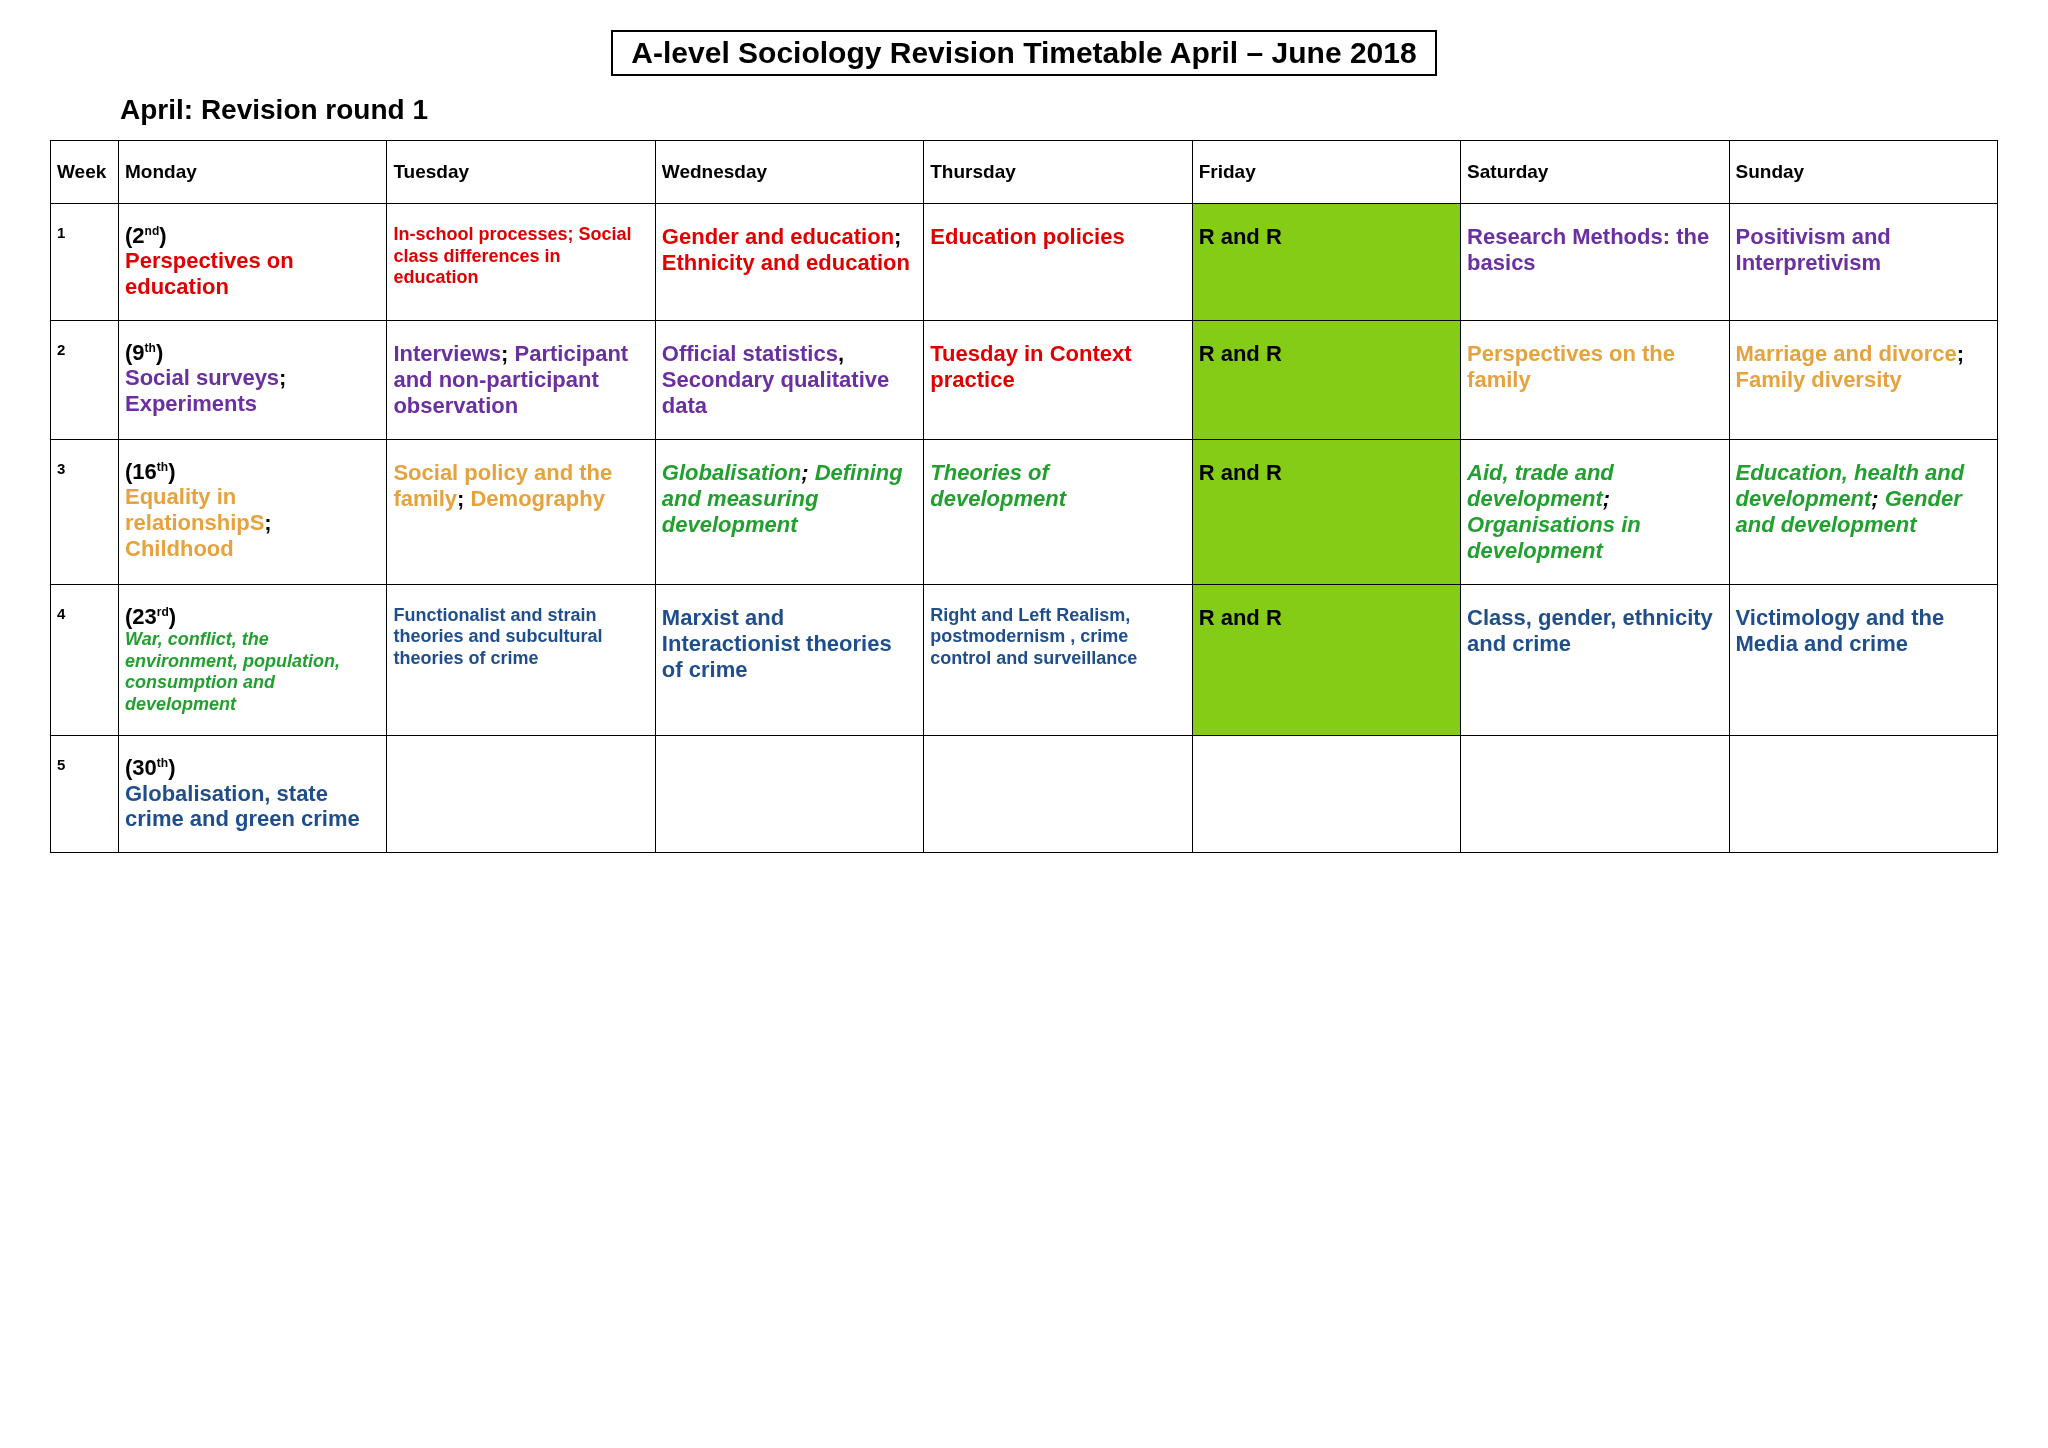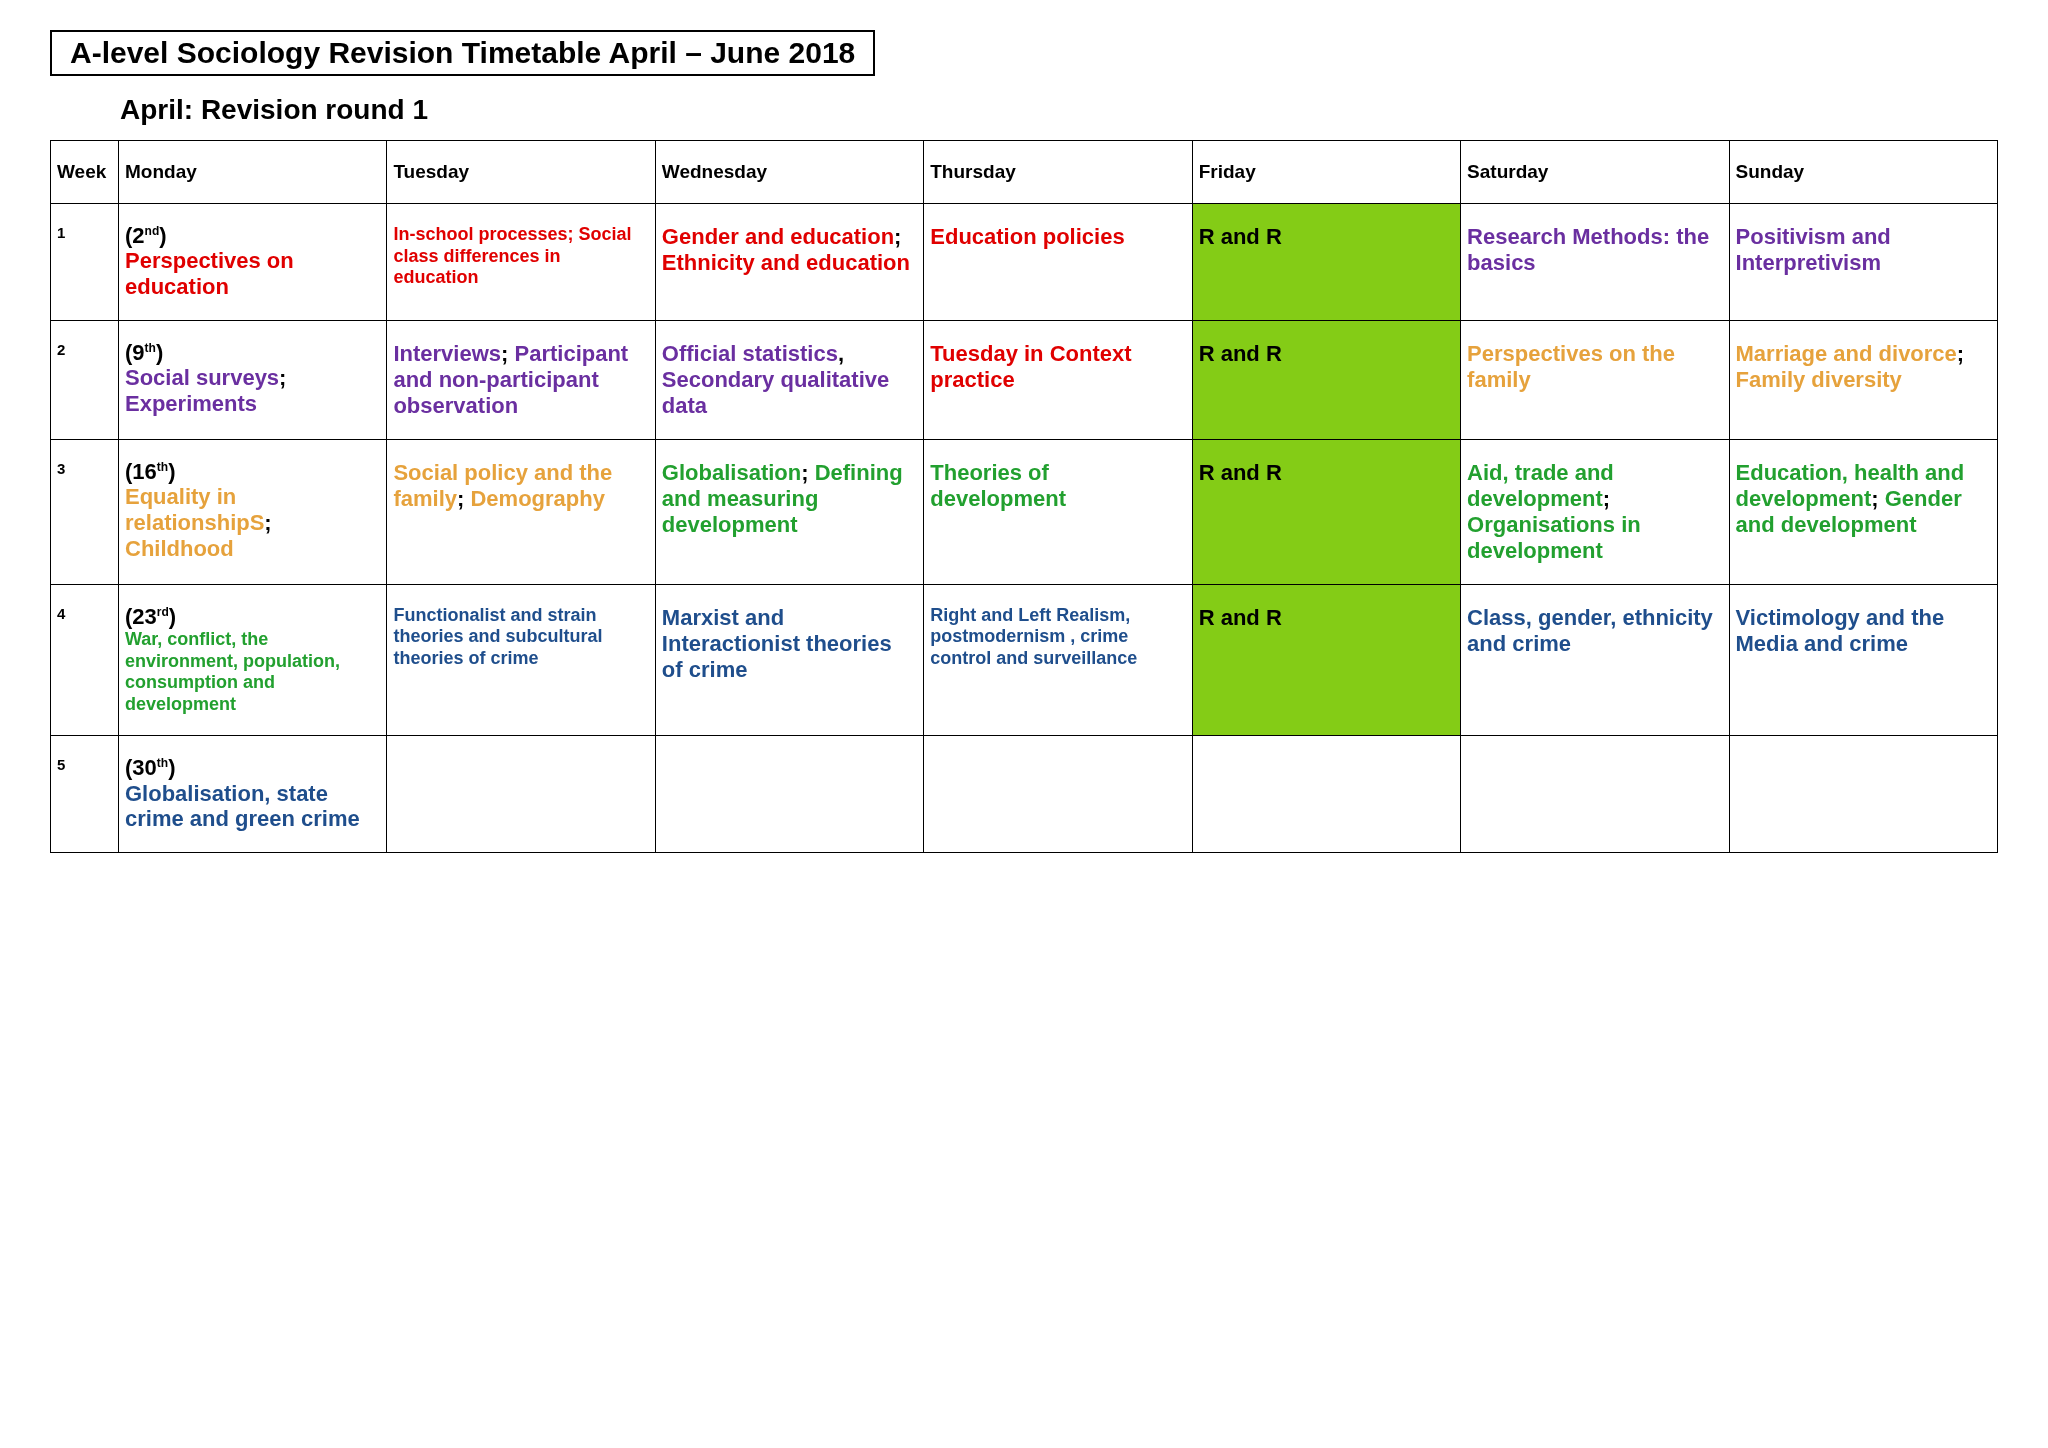--- a/index.html
+++ b/index.html
@@ -2,21 +2,21 @@
 <html><head>
 <meta charset="utf-8">
 <style>
   body {
     font-family: Arial, Helvetica, sans-serif;
     background: #fff;
     margin: 0;
     padding: 30px 50px;
   }
   .title-wrap {
-    text-align: left;
+    text-align: center;
     margin-bottom: 18px;
   }
   .title-box {
     display: inline-block;
     border: 2px solid #000;
     padding: 4px 18px;
     font-size: 30px;
     font-weight: bold;
   }
   .subtitle {
@@ -62,21 +62,21 @@
     font-weight: bold;
     line-height: 1.18;
   }
   .topic.small {
     font-size: 18px;
     line-height: 1.2;
   }
   .c-red    { color: #e00000; }
   .c-purple { color: #6a2fa0; }
   .c-orange { color: #e6a23c; }
-  .c-green  { color: #22a02f; }
+  .c-green  { color: #22a02f; font-style: italic; }
   .c-navy   { color: #1f4e8c; text-align: center; }
   .c-black  { color: #000; }
   .grey-bg  { background: #84cc16; }
   th.grey-bg { background: #d9d9d9; border-radius: 15px; }
   .semi { color:#000; }
 </style>
 </head>
 <body>
 
 <div class="title-wrap">

